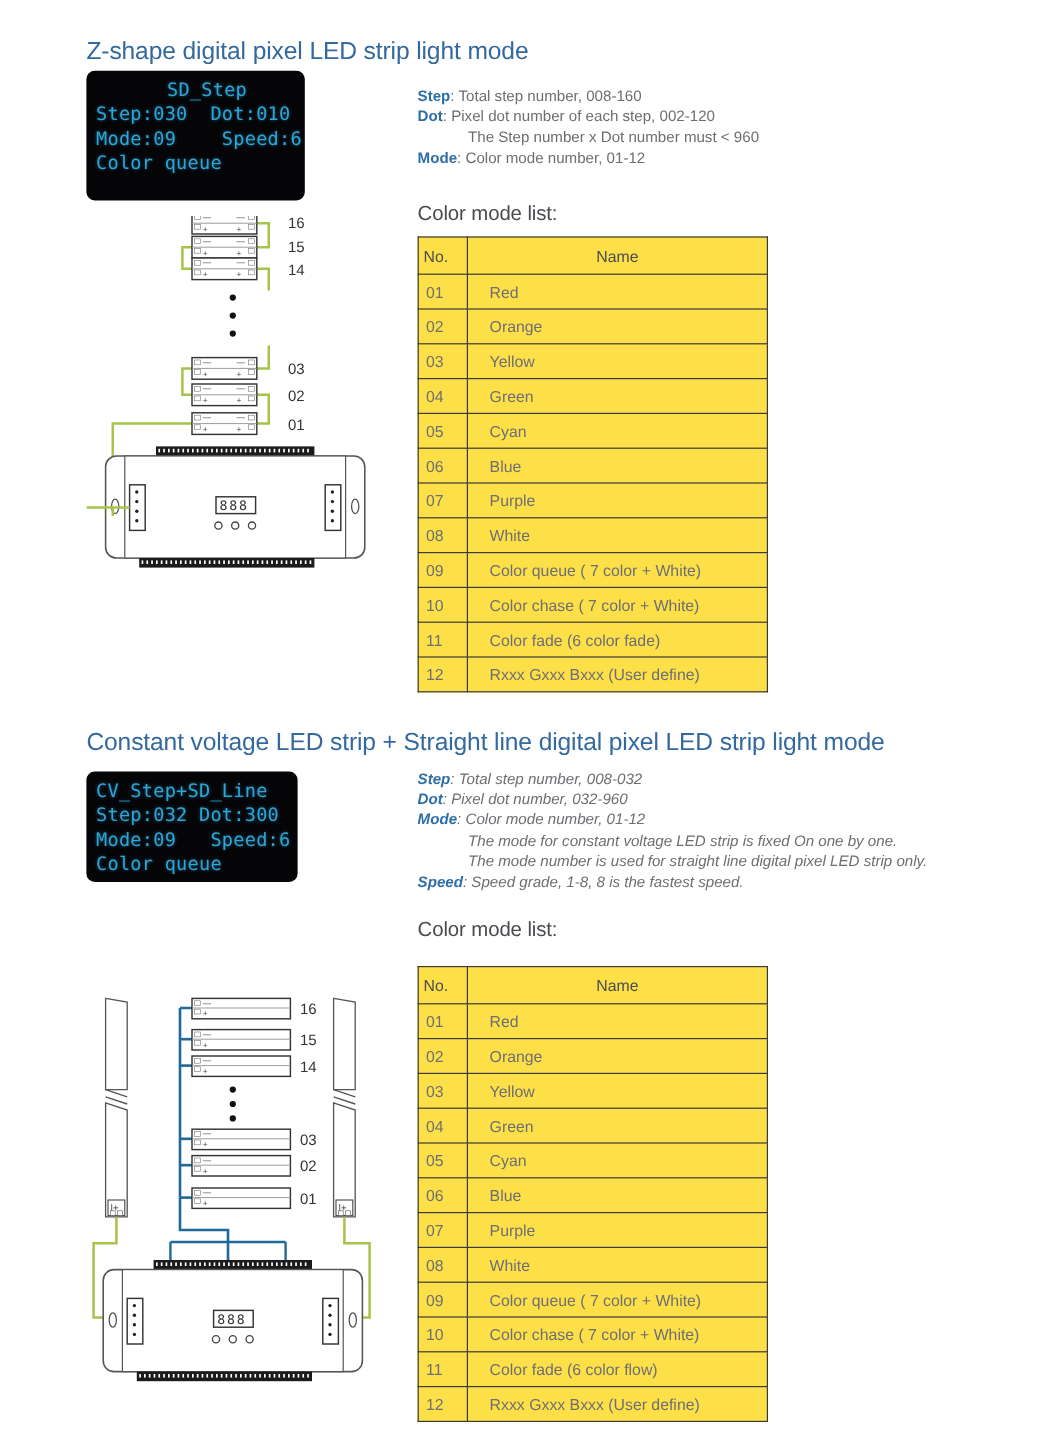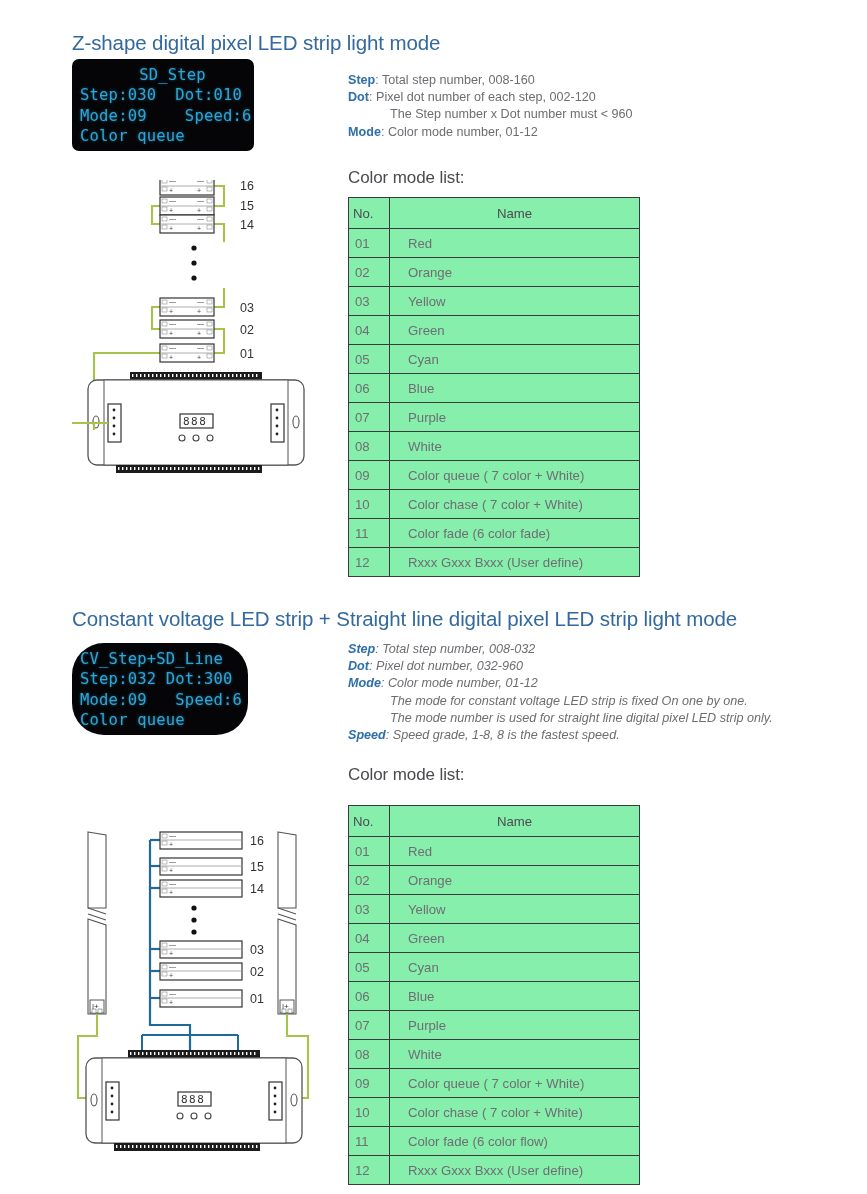--- a/index.html
+++ b/index.html
@@ -70,21 +70,21 @@
     color: #4a4a4f;
     white-space: nowrap;
     letter-spacing: -0.1px;
   }
 
   
   table.mode-table {
     position: absolute;
     border-collapse: collapse;
     table-layout: fixed;
-    background: #86efac;
+    background: #fde047;
   }
   table.mode-table td, table.mode-table th {
     border: 1px solid #3a3a3a;
     font-weight: 400;
     color: #6e6e73;
     font-size: 13.2px;
     padding: 0;
     height: 28px;
     vertical-align: middle;
   }
@@ -104,21 +104,21 @@
   .diagram { position: absolute; }
   .diagram svg { display: block; }
 </style>
 </head>
 <body>
 
 <div class="page">
 
   <h2 class="section-heading" style="left:52px; top:14px;">Z-shape digital pixel LED strip light mode</h2>
 
-  <div class="lcd" style="left:52px; top:59px; width:182px; height:92px;">
+  <div class="lcd" style="left:52px; top:59px; width:182px; height:108px;">
     <div class="lcd-line center">  SD_Step</div>
     <div class="lcd-line">Step:030  Dot:010</div>
     <div class="lcd-line">Mode:09    Speed:6</div>
     <div class="lcd-line">Color queue</div>
   </div>
 
   <div class="spec-list" style="left:328px; top:72px;">
     <div class="spec-row">
       <span class="k">Step</span><span>:</span><span> Total step number, 008-160</span>
     </div>
@@ -426,21 +426,21 @@
         </g>
 
         <path d="M 0 243 L 36 243" fill="none" stroke="#a6c34a" stroke-width="2.1"></path>
         <path d="M 22 250 L 22 243" fill="none" stroke="#a6c34a" stroke-width="2.1"></path>
       </g>
     </svg>
   </div>
 
   <h2 class="section-heading" style="left:52px; top:590px;">Constant voltage LED strip + Straight line digital pixel LED strip light mode</h2>
 
-  <div class="lcd" style="left:52px; top:643px; width:176px; height:92px;border-radius:32px;">
+  <div class="lcd" style="left:52px; top:643px; width:176px; height:92px;">
     <div class="lcd-line">CV_Step+SD_Line</div>
     <div class="lcd-line">Step:032 Dot:300</div>
     <div class="lcd-line">Mode:09   Speed:6</div>
     <div class="lcd-line">Color queue</div>
   </div>
 
   <div class="spec-list" style="left:328px; top:641px;font-style:italic;">
     <div class="spec-row">
       <span class="k">Step</span><span>:</span><span> Total step number, 008-032</span>
     </div>

